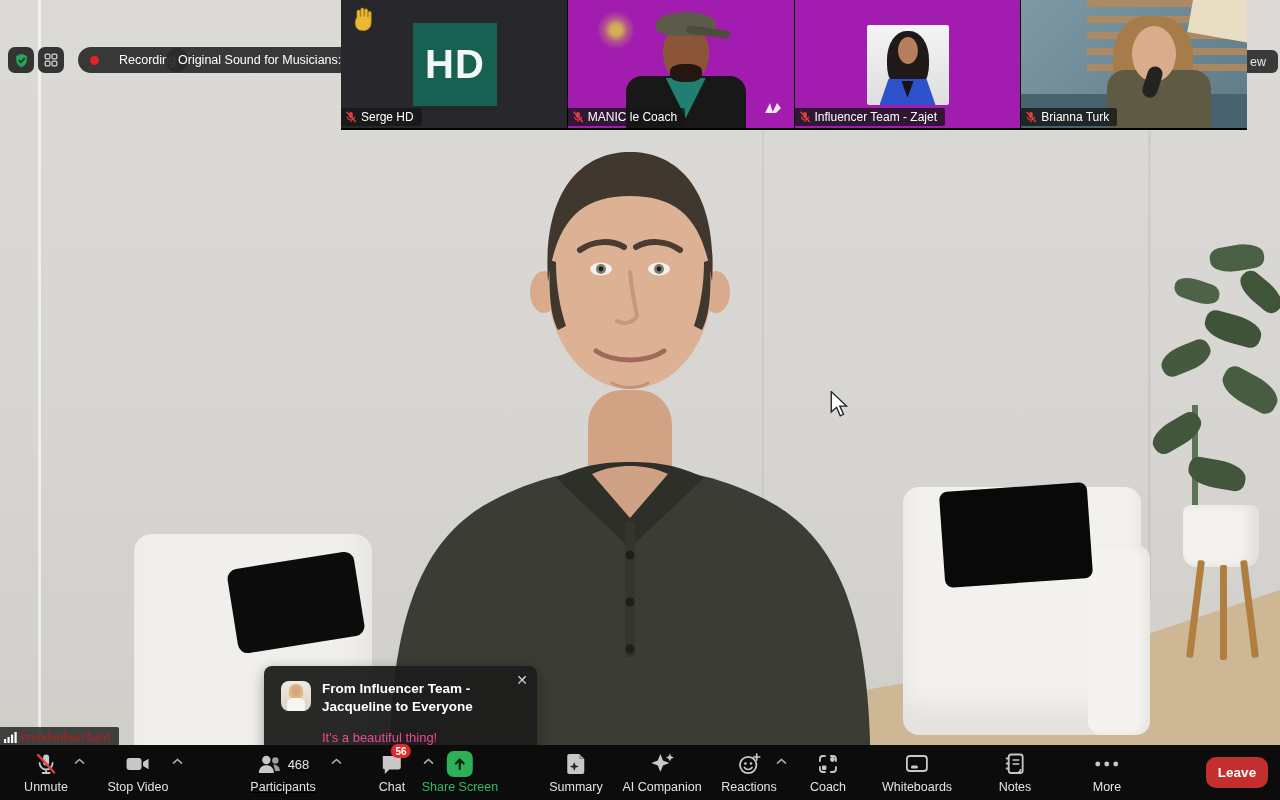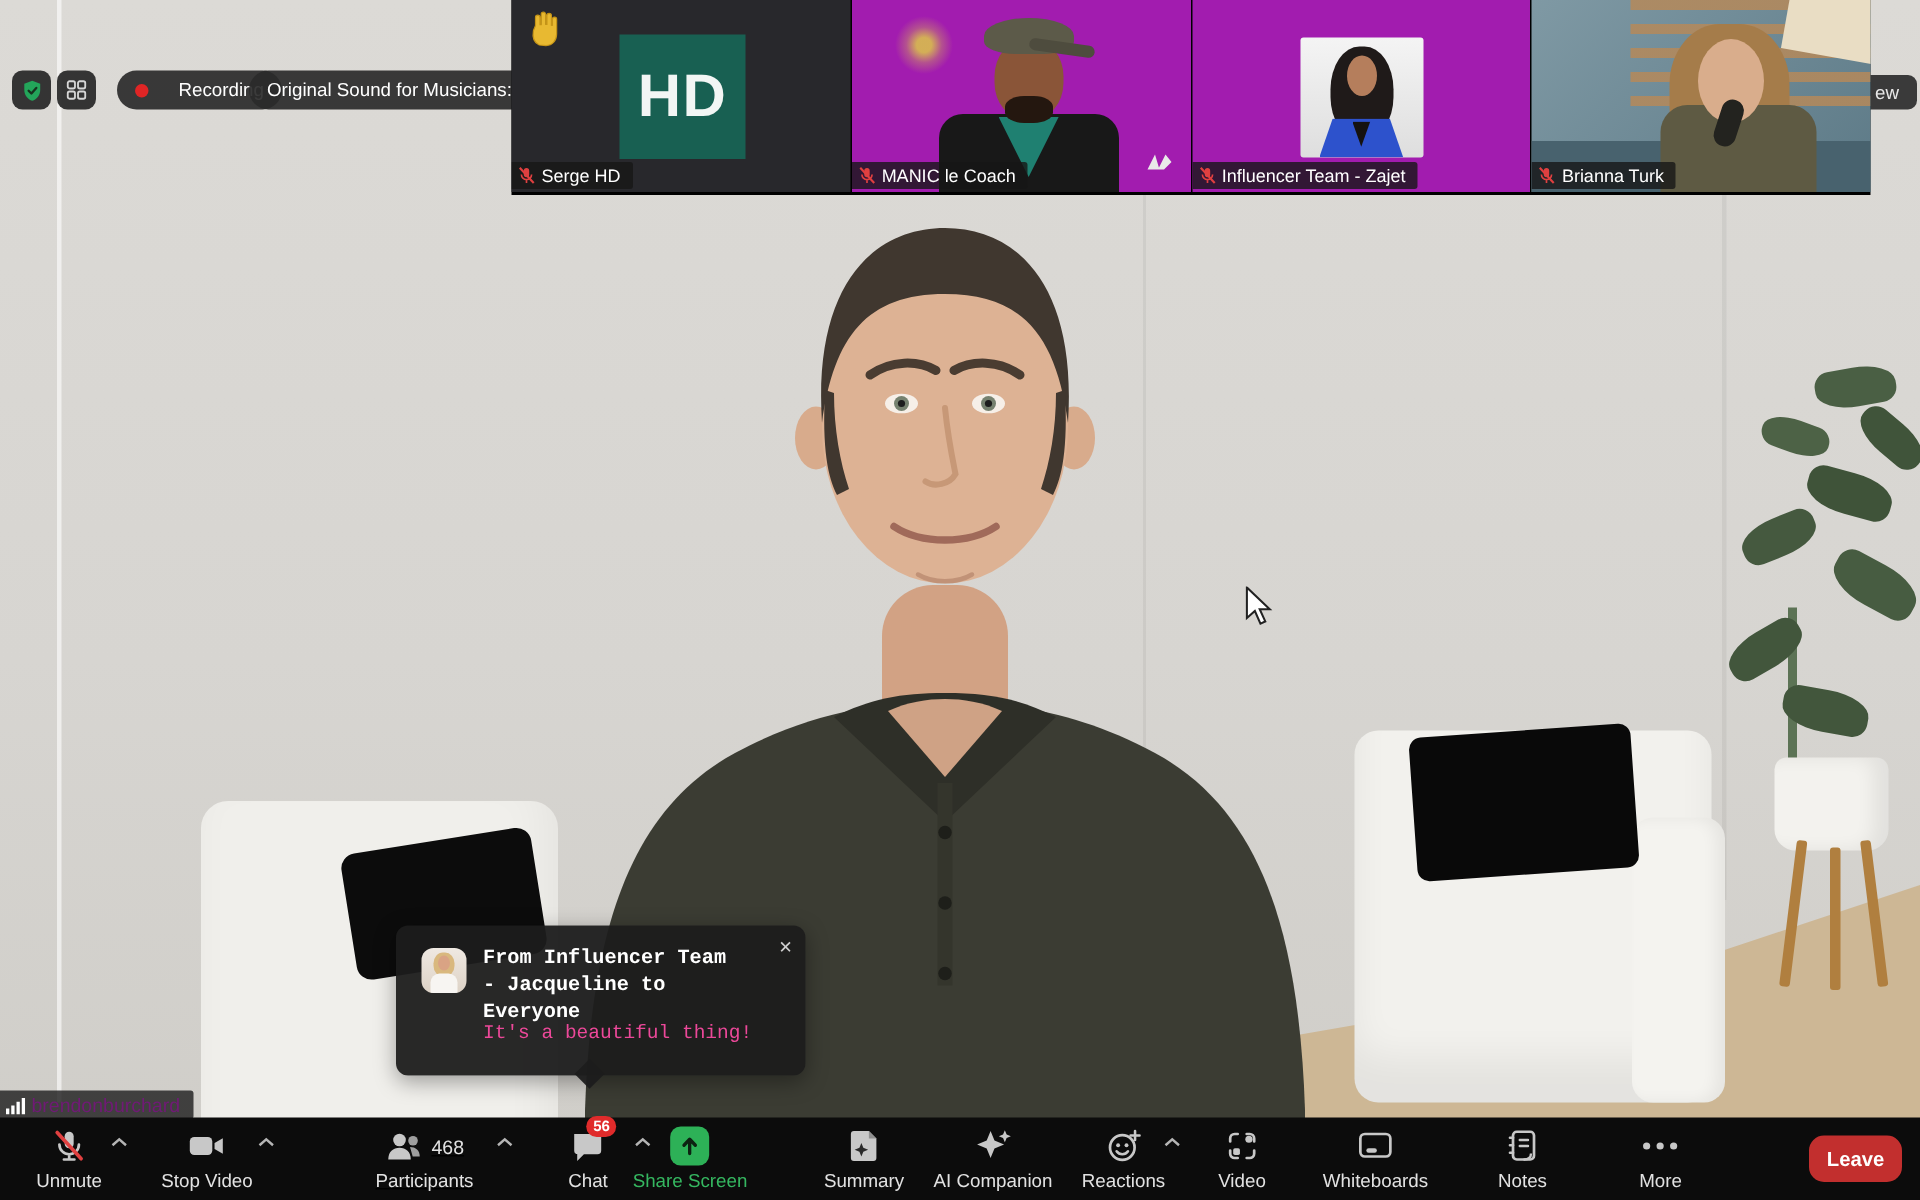--- a/index.html
+++ b/index.html
@@ -46,35 +46,35 @@
   .tile { position:relative; flex:1; overflow:hidden; background:#a21caf; }
   .name-bar { position:absolute; left:0; bottom:2px; height:18px; display:flex; align-items:center;
     gap:4px; padding:0 8px 0 4px; background:rgba(22,22,22,.8); color:#fff; font-size:12px;
     border-radius:0 2px 2px 0; z-index:5; white-space:nowrap; }
   .hd-square { position:absolute; left:72px; top:23px; width:84px; height:83px; background:#186052;
     display:flex; align-items:center; justify-content:center; color:#f2f6f4;
     font-size:40px; font-weight:600; letter-spacing:1px; }
   .tile1 { background:#28282c; }
 
   
-  .chat-popup { left:264px; top:617px; width:273px; height:100px; background:rgba(28,28,28,.95);
-    border-radius:8px; z-index:12; color:#fff; box-shadow:0 4px 14px rgba(0,0,0,.35);font-family:Liberation Mono, monospace; }
+  .chat-popup { left:264px; top:666px; width:273px; height:100px; background:rgba(28,28,28,.95);
+    border-radius:8px; z-index:12; color:#fff; box-shadow:0 4px 14px rgba(0,0,0,.35); }
   .chat-popup .tail { position:absolute; left:122px; bottom:-6px; width:14px; height:14px;
     background:rgba(28,28,28,.95); transform:rotate(45deg); }
   .chat-avatar { position:absolute; left:17px; top:15px; width:30px; height:30px; border-radius:8px;
     background:linear-gradient(180deg,#efe9e2,#ddd2c6); overflow:hidden; }
   .chat-title { position:absolute; left:58px; top:14px; width:178px; font-size:13.5px;
     font-weight:bold; line-height:18px; }
   .chat-msg { position:absolute; left:58px; top:64px; font-size:13px; color:#ec4899; }
   .chat-close { position:absolute; right:9px; top:6px; font-size:14px; color:#cfcfcf; cursor:default; }
 
   
   .self-label { left:0; top:727px; height:19px; display:flex; align-items:center; gap:4px;
-    padding:0 9px 0 4px; background:rgba(28,28,28,.8); color:#701a75; font-size:13px;
-    border-radius:0 2px 2px 0; z-index:9; }
+    padding:0 9px 0 4px; background:rgba(28,28,28,.8); color:#b91c1c; font-size:13px;
+    border-radius:0 2px 2px 0; z-index:9;font-family:Liberation Serif, serif; }
 
   
   .toolbar { left:0; top:745px; width:1280px; height:55px; background:#0c0c0c; z-index:20; }
   .tb-item { position:absolute; top:6px; transform:translateX(-50%); display:flex;
     flex-direction:column; align-items:center; gap:3px; }
   .tb-iconrow { height:26px; display:flex; align-items:center; gap:5px; }
   .tb-label { font-size:12.5px; color:#e2e2e2; white-space:nowrap; }
   .tb-count { font-size:13px; color:#e2e2e2; }
   .tb-chevron { position:absolute; top:13px; }
   .green { color:#35b760 !important; }
@@ -390,21 +390,21 @@
     </svg>
 
     <div class="tb-item" style="left:828px;">
       <div class="tb-iconrow">
         <svg width="22" height="22" viewBox="0 0 22 22">
           <path d="M14 3 h2 a3 3 0 0 1 3 3 v2 M19 14 v2 a3 3 0 0 1 -3 3 h-2 M8 19 H6 a3 3 0 0 1 -3 -3 v-2 M3 8 V6 a3 3 0 0 1 3 -3 h2" fill="none" stroke="#c8c8c8" stroke-width="1.8" stroke-linecap="round"></path>
           <circle cx="15.5" cy="6.5" r="2.4" fill="#c8c8c8"></circle>
           <rect x="5" y="12.5" width="4.5" height="4.5" rx="1.2" fill="#c8c8c8"></rect>
         </svg>
       </div>
-      <span class="tb-label">Video</span>
+      <span class="tb-label">Coach</span>
     </div>
 
     <div class="tb-item" style="left:917px;">
       <div class="tb-iconrow">
         <svg width="26" height="22" viewBox="0 0 26 22">
           <rect x="3" y="3" width="20" height="15" rx="3" fill="none" stroke="#c8c8c8" stroke-width="1.8"></rect>
           <rect x="7" y="12.5" width="7" height="3" rx="1.5" fill="#c8c8c8"></rect>
         </svg>
       </div>
       <span class="tb-label">Whiteboards</span>

